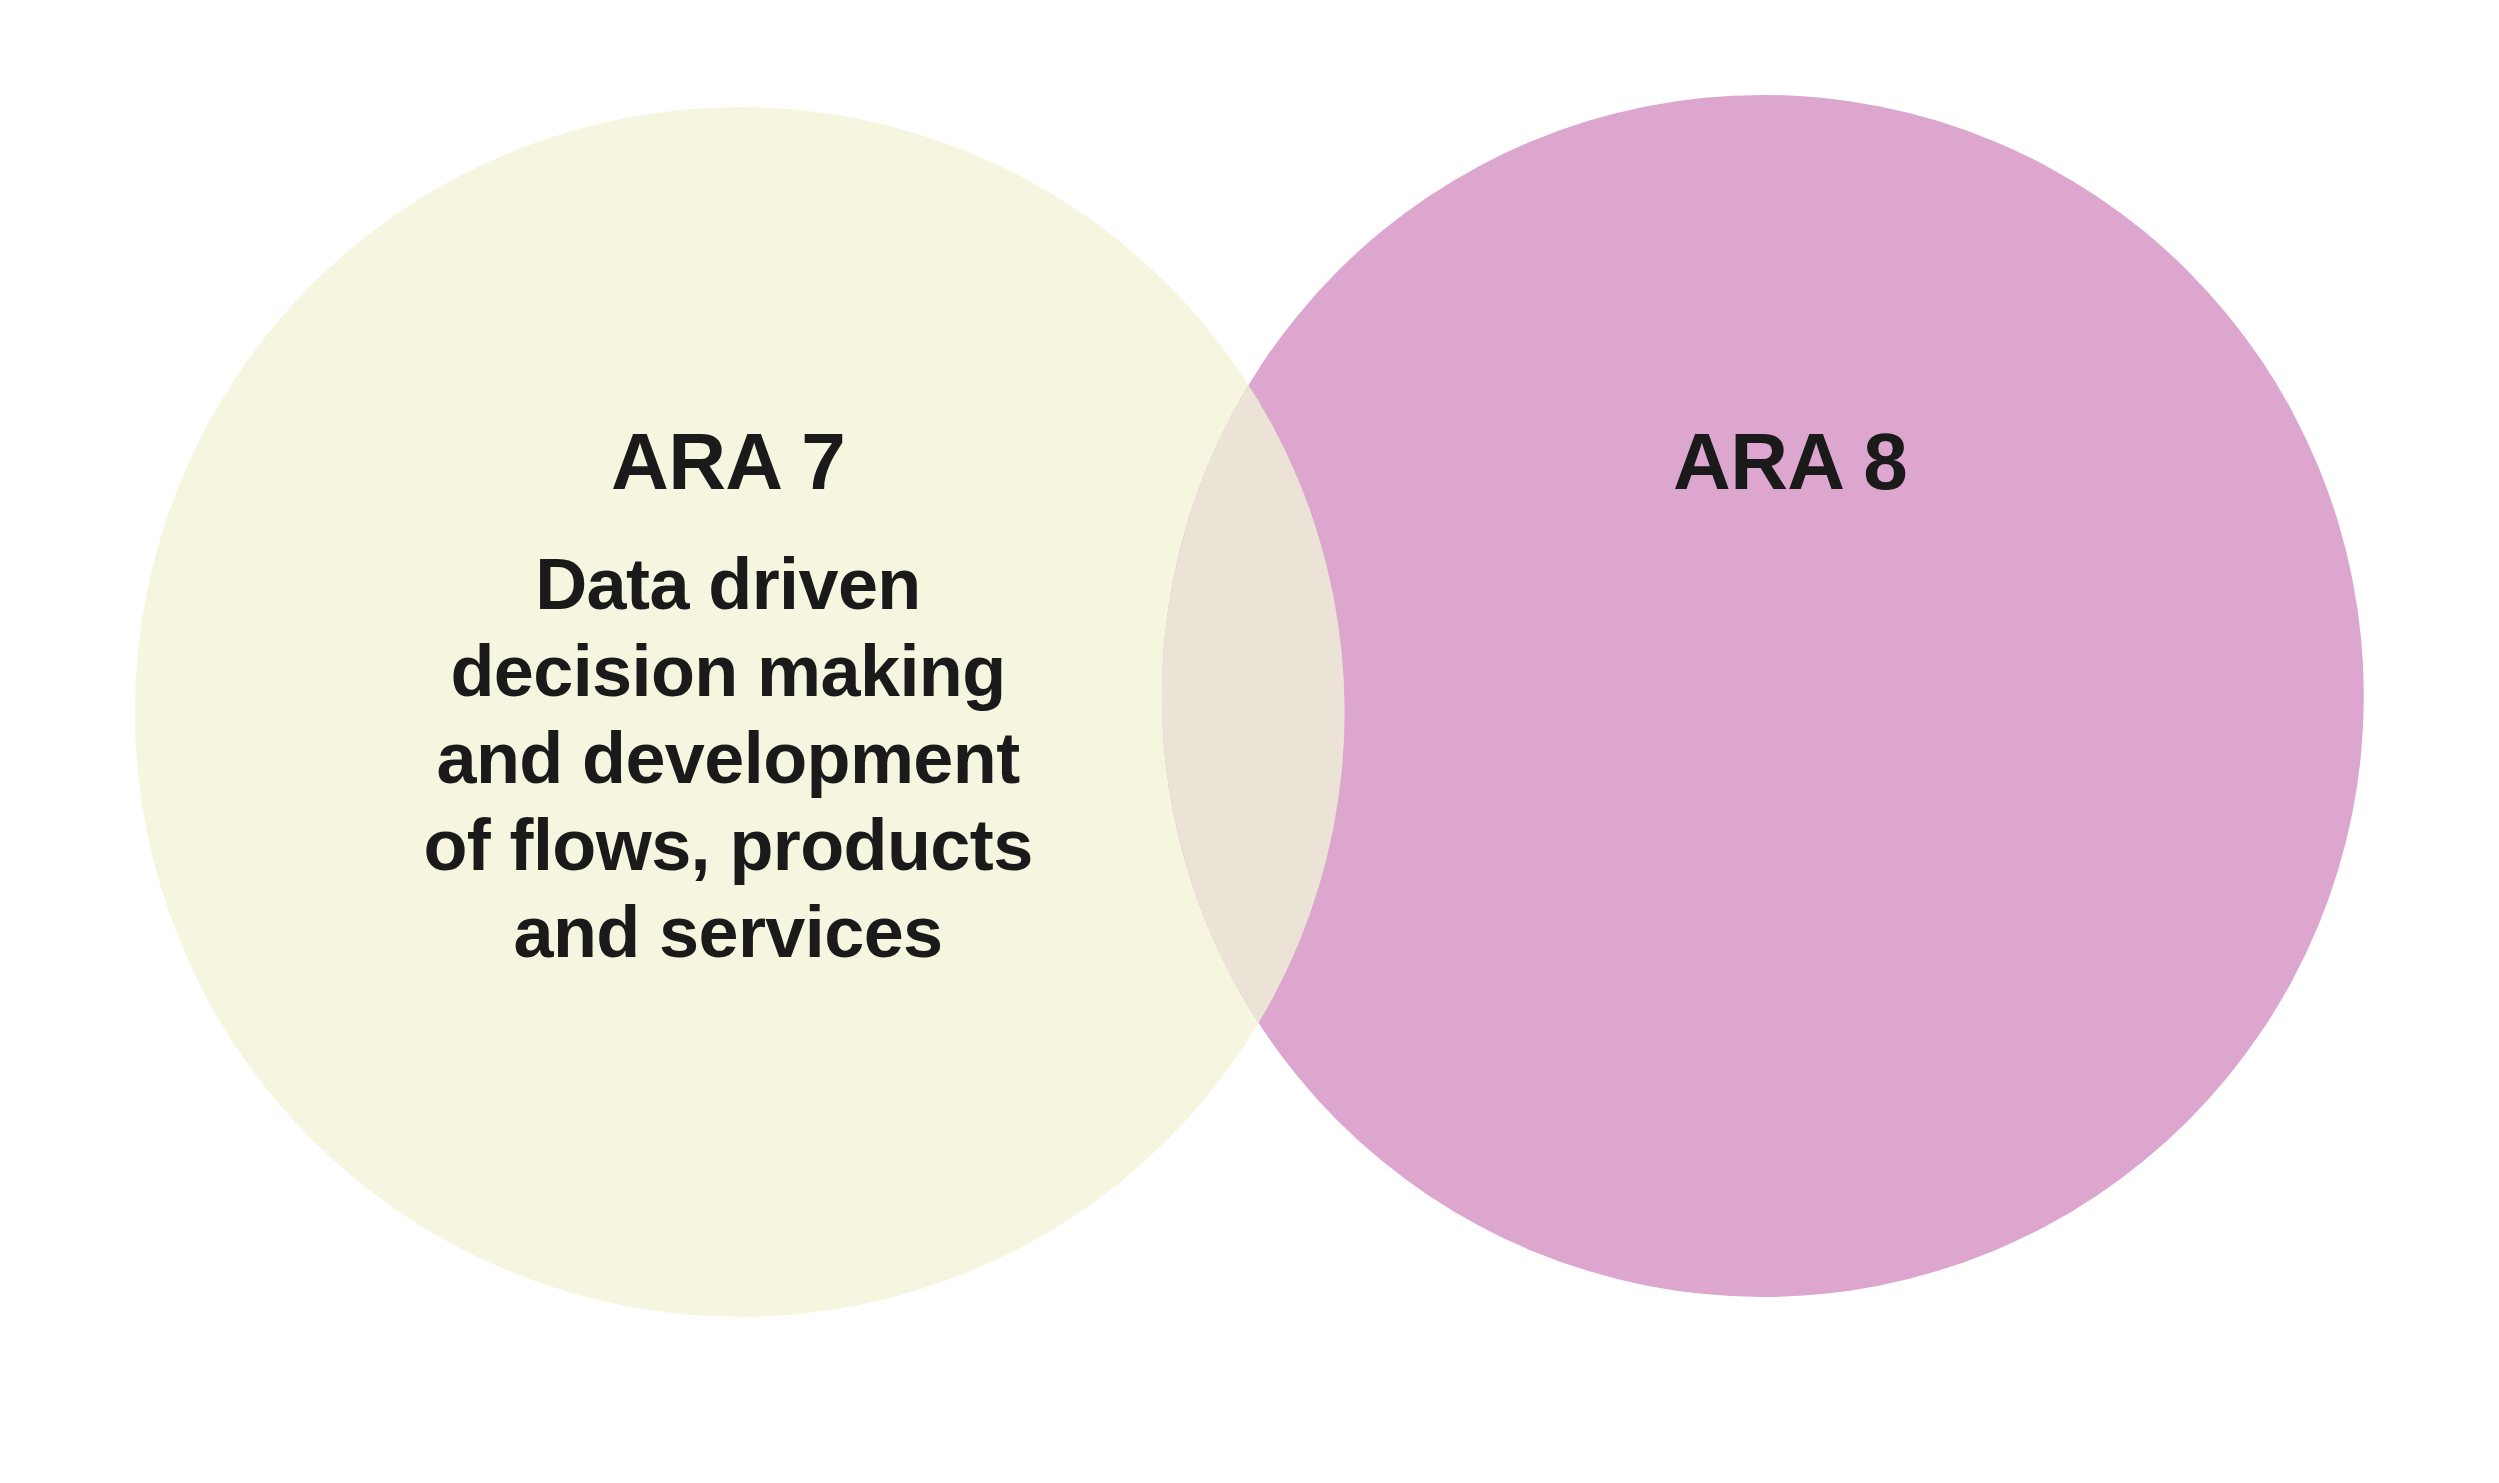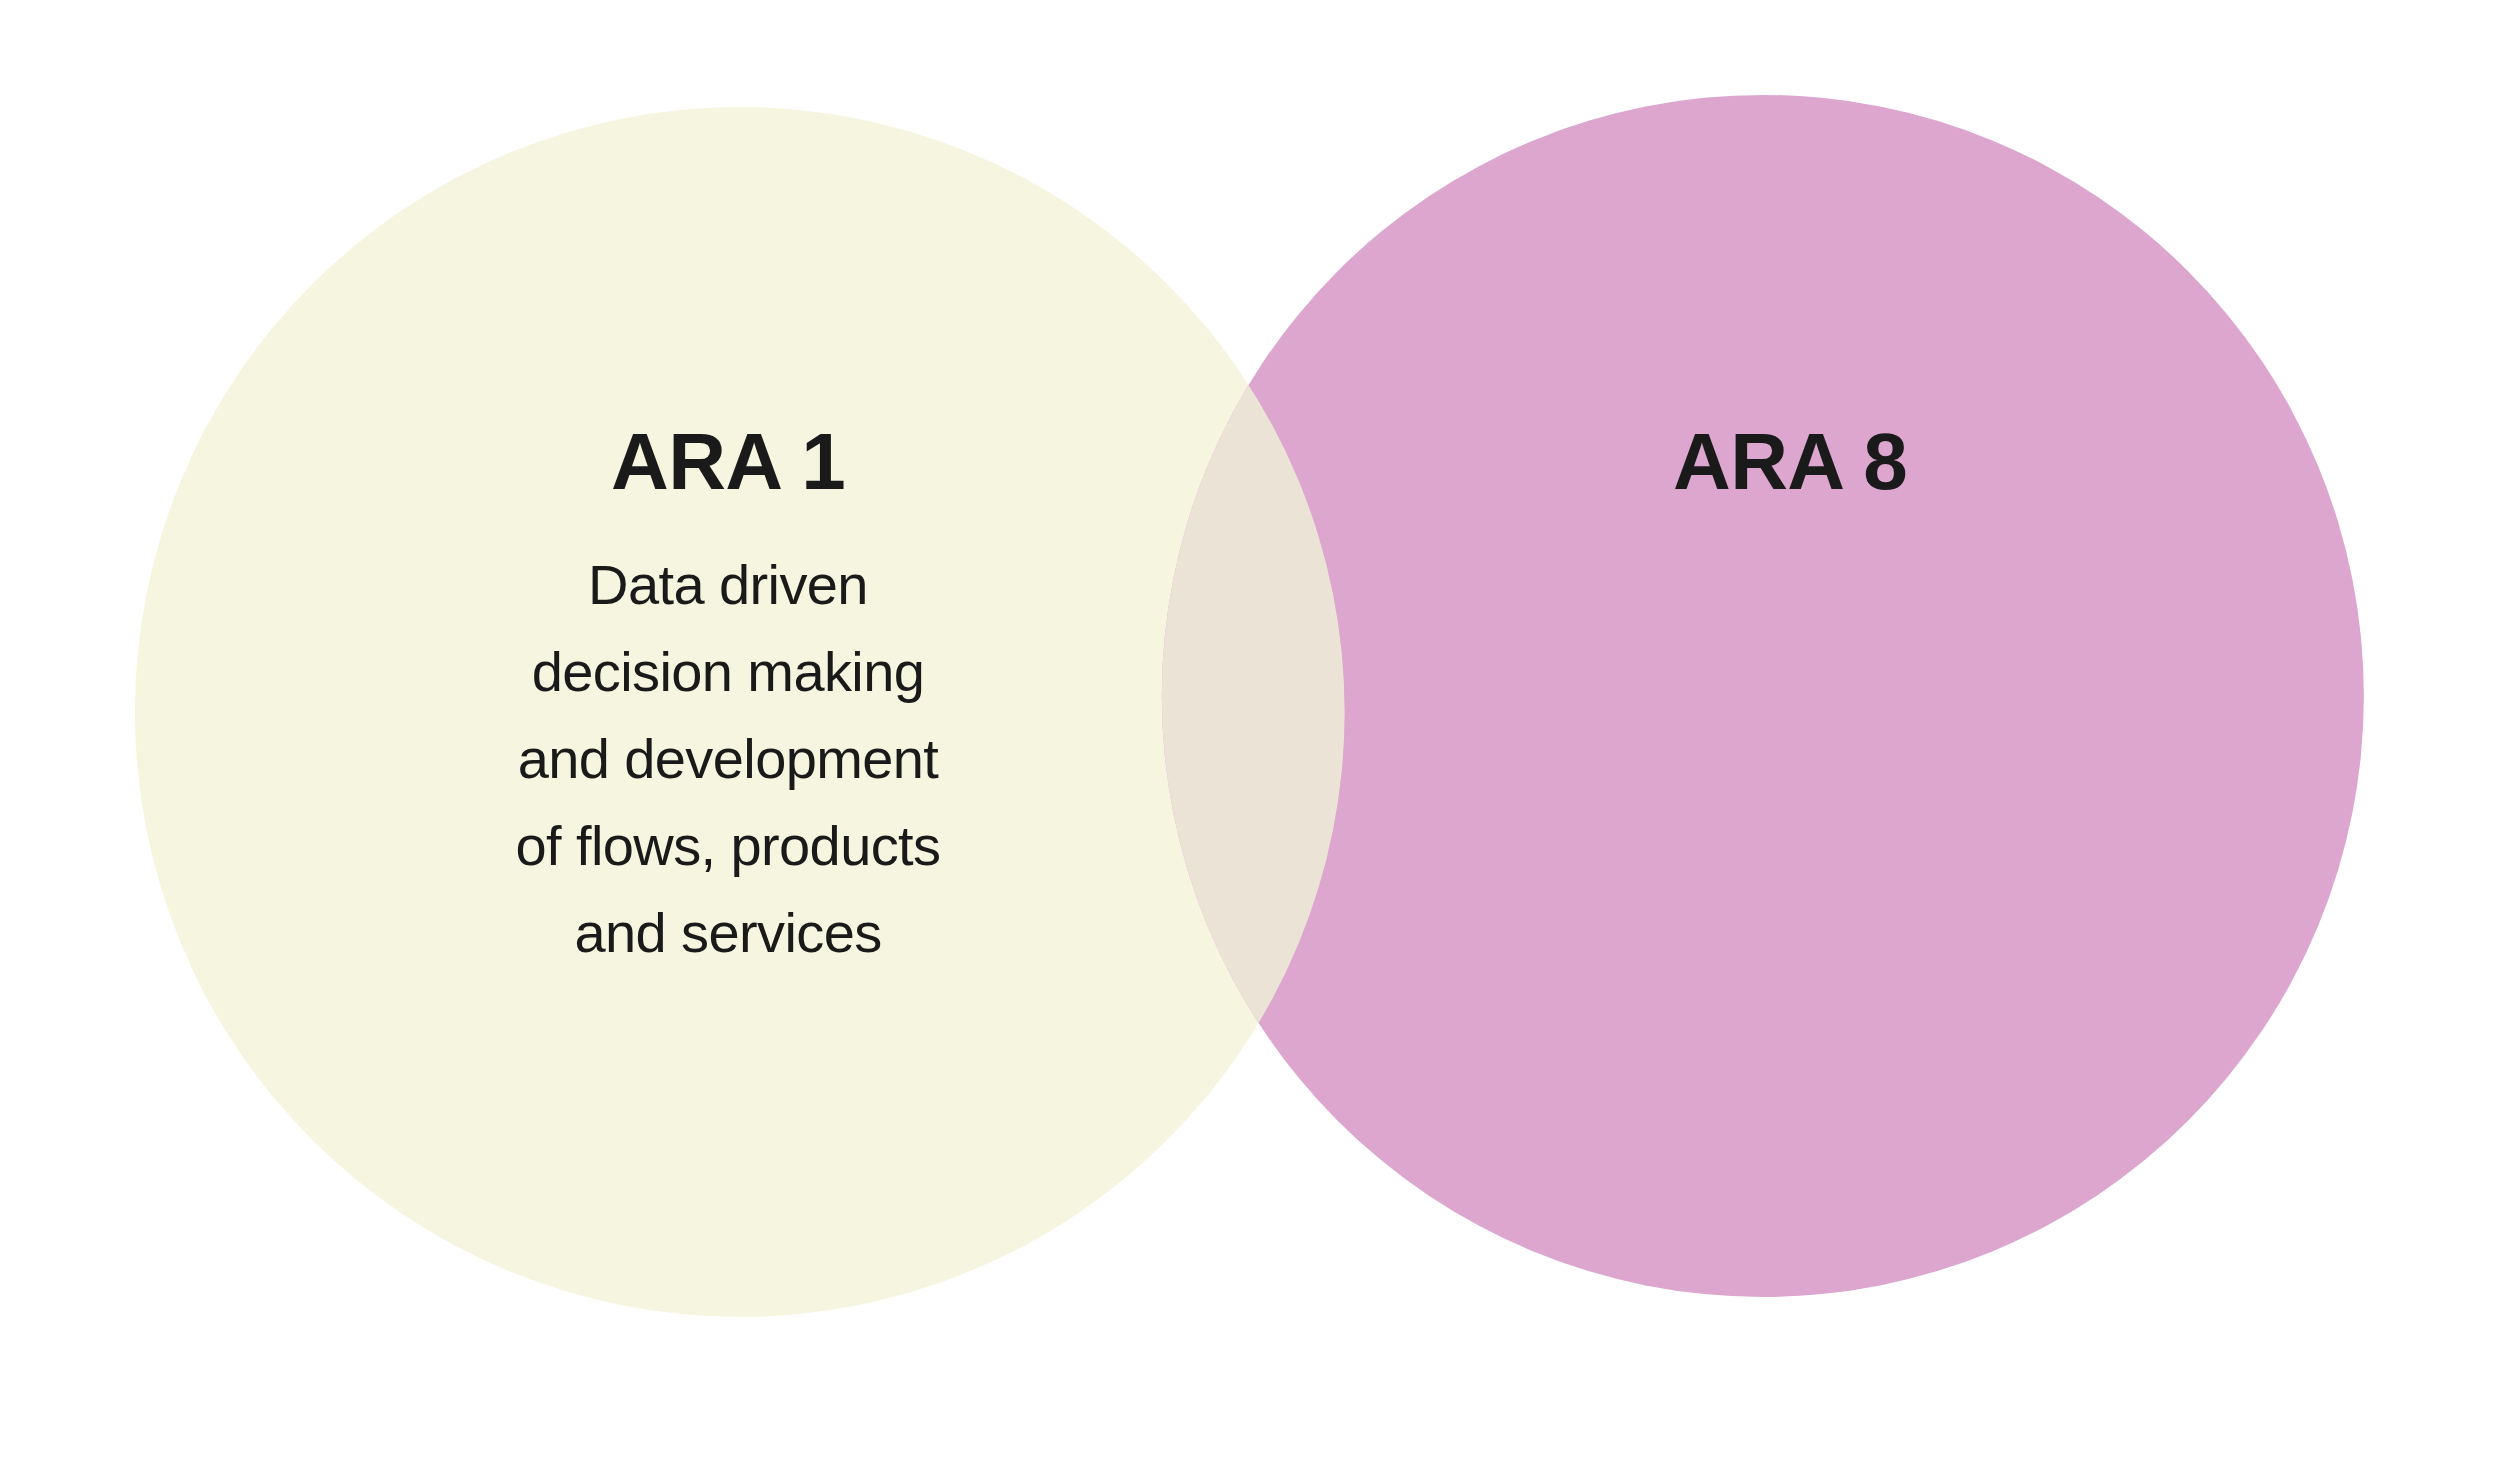--- a/index.html
+++ b/index.html
@@ -31,22 +31,22 @@
   }
   .label-block.left  { left: 279px;  top: 414px; }
   .label-block.right { left: 1341px; top: 414px; }
   .circle-title {
     font-size: 80px;
     font-weight: 700;
     line-height: 96px;
     margin-bottom: 31px;
   }
   .circle-desc {
-    font-size: 56px;
-    font-weight: 400;
+    font-size: 72px;
+    font-weight: 700;
     line-height: 87px;
     white-space: pre-line;
   }
 </style>
 </head>
 <body>
 
 <div class="canvas">
 
   <svg class="venn-svg" viewBox="0 0 3897 2312" aria-hidden="true">
@@ -57,21 +57,21 @@
     </defs>
 
     <circle cx="1153" cy="1110" r="943" fill="#f6f6e0"></circle>
 
     <circle cx="2748" cy="1085" r="937" fill="#dca6cf"></circle>
 
     <circle cx="2748" cy="1085" r="937" clip-path="url(#clip-left-circle)" fill="#ece3d7"></circle>
   </svg>
 
   <div class="label-block left">
-    <div class="circle-title">ARA 1</div>
+    <div class="circle-title">ARA 7</div>
     <div class="circle-desc">Data driven
 decision making
 and development
 of flows, products
 and services</div>
   </div>
 
   <div class="label-block right">
     <div class="circle-title">ARA 8</div>
   </div>

